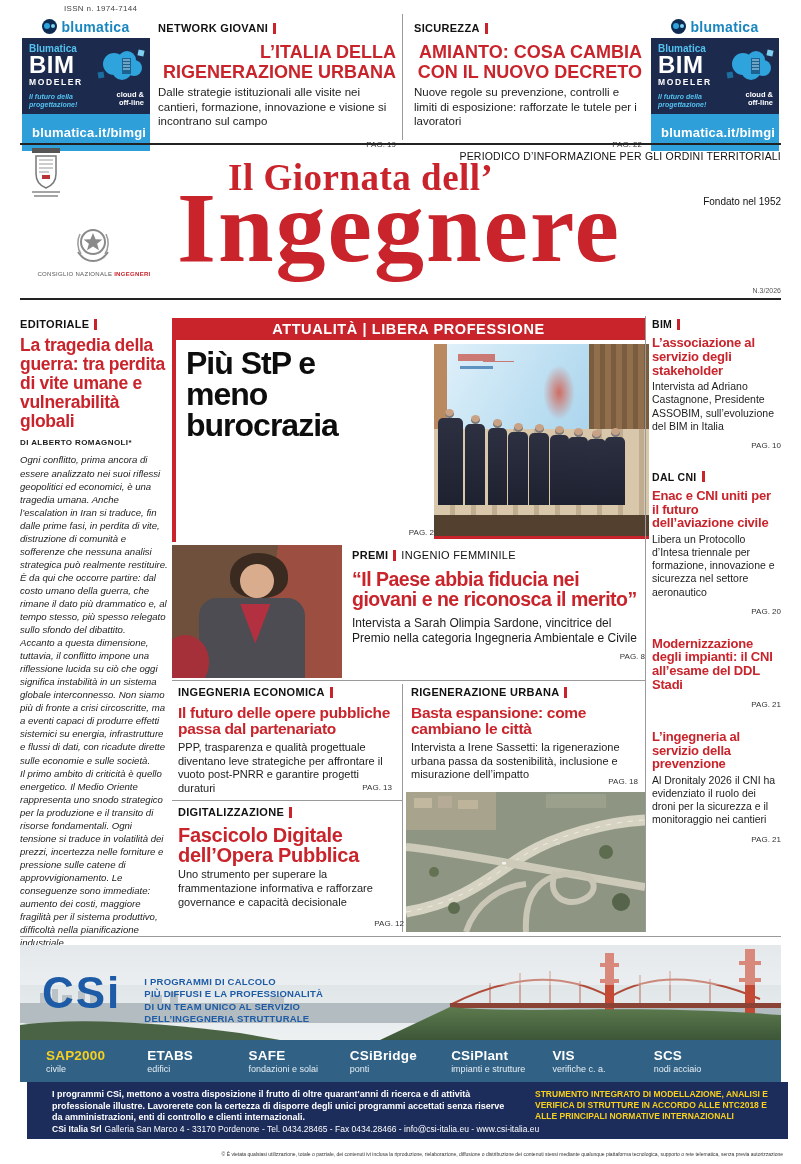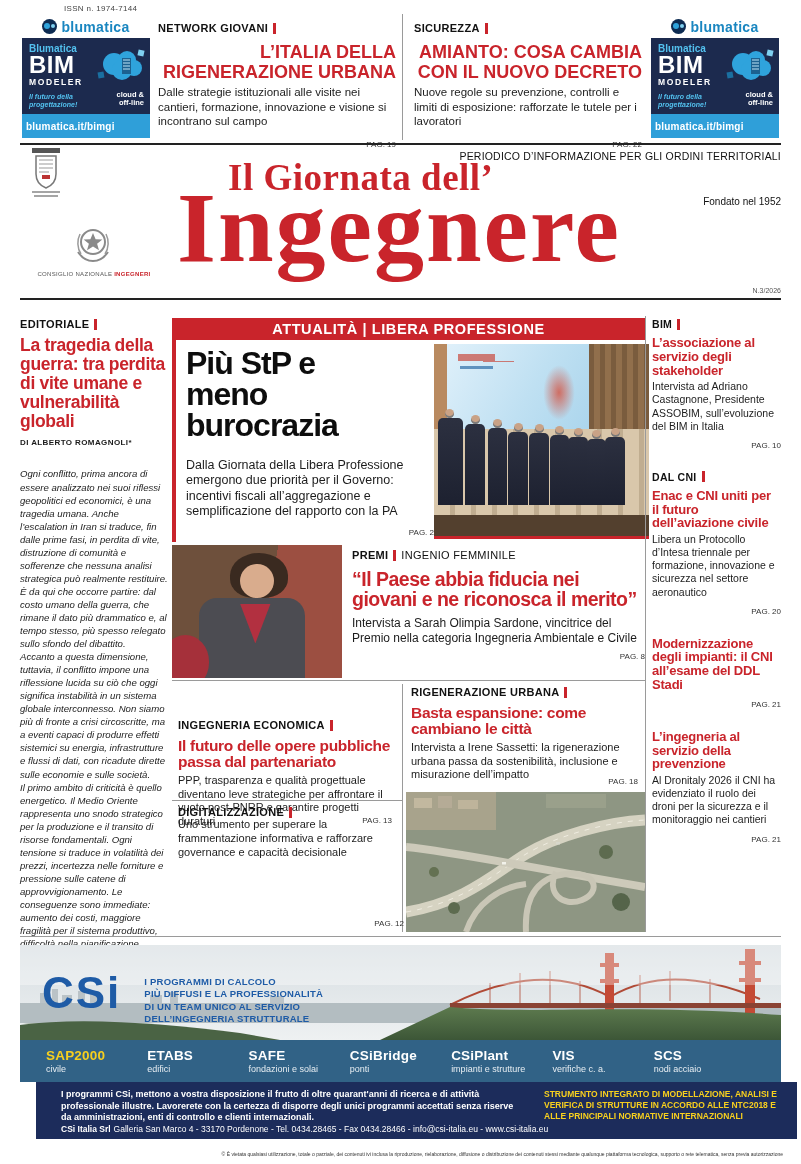--- a/index.html
+++ b/index.html
@@ -33,21 +33,21 @@
   .blu-logo-icon::before{width:6px;height:6px;left:2px;top:4px;}
   .blu-logo-icon::after{width:4px;height:4px;right:2px;top:5px;background:#7fd0f0;}
   .blu-logo-text{font-size:14px;font-weight:700;color:#1a86c0;letter-spacing:.3px;}
   .blu-box{height:76px;background:var(--navy);position:relative;padding:5px 7px;overflow:hidden;}
   .blu-line1{color:var(--lblue);font-size:10px;font-weight:700;}
   .blu-bim{color:#fff;font-size:24px;font-weight:800;line-height:.95;letter-spacing:.5px;}
   .blu-modeler{color:#fff;font-size:8.5px;font-weight:700;letter-spacing:1.6px;}
   .blu-slogan{position:absolute;left:7px;bottom:5px;color:var(--lblue);font-size:7px;font-style:italic;font-weight:700;line-height:1.15;width:58px;}
   .blu-cloud{position:absolute;right:4px;top:8px;}
   .blu-cloud-text{position:absolute;right:6px;bottom:6px;color:#fff;font-size:7.5px;font-weight:700;text-align:right;line-height:1.15;}
-  .blu-url{height:24px;background:var(--strip);color:#fff;font-size:10px;font-weight:700;display:flex;align-items:center;padding-left:4px;letter-spacing:.2px;}
+  .blu-url{height:37px;background:var(--strip);color:#fff;font-size:13px;font-weight:700;display:flex;align-items:center;padding-left:10px;letter-spacing:.2px;}
 
   
   .kicker{font-size:11px;font-weight:800;letter-spacing:.3px;color:#111;display:flex;align-items:center;}
   .kbar{display:inline-block;width:3px;height:11px;background:var(--red);margin-left:5px;}
   .kicker .k2{font-weight:400;margin-left:5px;}
   .teaser{position:absolute;}
   .teaser.t-left{left:158px;top:22px;width:238px;}
   .teaser.t-right{left:414px;top:22px;width:228px;}
   .t-title{color:var(--red);font-weight:800;font-size:18px;line-height:1.12;margin:8px 0 3px;cursor:pointer;text-align:right;}
   .t-std{font-size:11.5px;line-height:1.24;color:#222;}
@@ -60,21 +60,21 @@
   .publisher .pub-red{color:var(--red);font-weight:700;}
   .mast-prefix{position:absolute;left:228px;top:156px;font-family:"Liberation Serif",serif;font-weight:700;color:var(--red);font-size:37px;letter-spacing:.5px;}
   .mast-title{position:absolute;left:177px;top:178px;font-family:"Liberation Serif",serif;font-weight:700;color:var(--red);font-size:100px;line-height:1;letter-spacing:2px;}
   .mast-tagline{position:absolute;right:20px;top:150px;font-size:10.5px;letter-spacing:.2px;color:#111;}
   .mast-founded{position:absolute;right:20px;top:196px;font-size:10px;color:#111;}
   .mast-edition{position:absolute;right:20px;top:287px;font-size:7px;color:#555;}
 
   
   .editorial{position:absolute;left:20px;top:318px;width:148px;}
   .ed-title{color:var(--red);font-weight:800;font-size:17.5px;line-height:1.08;margin:6px 0 8px;letter-spacing:-.3px;cursor:pointer;}
-  .ed-byline{font-size:8px;font-weight:700;letter-spacing:.4px;margin-bottom:20px;}
+  .ed-byline{font-size:8px;font-weight:700;letter-spacing:.4px;margin-bottom:6px;}
   .ed-body p{font-size:9.6px;line-height:1.36;font-style:italic;color:#1b1b1b;}
   .ed-continua{text-align:right;font-size:8.5px;margin-top:3px;letter-spacing:.2px;}
 
   
   .main-box{position:absolute;left:172px;top:318px;width:473px;height:224px;}
   .main-banner{height:22px;background:var(--red);color:#fff;font-weight:800;font-size:14.5px;letter-spacing:.6px;text-align:center;line-height:22px;}
   .main-content{position:relative;height:202px;border-left:4px solid var(--red);}
   .main-headline{position:absolute;left:10px;top:8px;width:190px;font-size:32px;font-weight:800;line-height:.97;letter-spacing:-1px;color:#0d0d0d;cursor:pointer;}
   .main-std{position:absolute;left:10px;top:118px;width:248px;font-size:12.5px;line-height:1.22;color:#1c1c1c;}
   .main-page{position:absolute;left:10px;top:188px;width:248px;text-align:right;font-size:8px;color:#333;}
@@ -108,21 +108,21 @@
   .premi-text{position:absolute;left:352px;top:549px;width:293px;}
   .premi-head{color:var(--red);font-weight:800;font-size:19.5px;line-height:1.05;letter-spacing:-.5px;margin:8px 0 6px;cursor:pointer;}
   .premi-std{font-size:12px;line-height:1.25;color:#1c1c1c;}
   .premi-page{text-align:right;font-size:8px;color:#333;margin-top:6px;}
 
   
   .story{position:absolute;}
   .story .s-title{color:var(--red);font-weight:800;line-height:1.05;margin:7px 0 3px;letter-spacing:-.3px;cursor:pointer;}
   .story .s-text{font-size:11px;line-height:1.27;color:#1d1d1d;}
   .story .s-page{position:absolute;right:0;bottom:0;font-size:8px;color:#333;}
-  .st-econ{left:178px;top:686px;width:214px;height:106px;margin-top:33px;}
+  .st-econ{left:178px;top:686px;width:214px;height:106px;}
   .st-econ .s-title{font-size:15.5px;}
   .st-rigen{left:411px;top:686px;width:227px;height:100px;}
   .st-rigen .s-title{font-size:15.5px;}
   .st-digit{left:178px;top:806px;width:226px;height:122px;}
   .st-digit .s-title{font-size:20px;line-height:1.0;}
   .photo-aerial{position:absolute;left:406px;top:792px;width:239px;height:140px;overflow:hidden;}
 
   
   .rail{position:absolute;left:652px;top:318px;width:129px;}
   .rail .r-item{margin-bottom:21px;position:relative;}
@@ -136,21 +136,21 @@
   .csi-photo{position:absolute;left:0;top:0;width:761px;height:95px;overflow:hidden;}
   .csi-logo-row{position:absolute;left:22px;top:28px;display:flex;gap:23px;align-items:flex-start;}
   .csi-logo{font-size:44px;font-weight:800;color:var(--csi-blue);letter-spacing:2px;line-height:.9;font-family:"Liberation Sans",sans-serif;}
   .csi-tag{padding-top:3px;}
   .csi-tag div{color:var(--csi-blue);font-weight:800;font-size:9.5px;line-height:1.3;letter-spacing:.2px;}
   .csi-bar{position:absolute;left:0;top:95px;width:761px;height:42px;background:rgba(38,90,128,.95);display:flex;align-items:center;padding:0 26px;}
   .csi-prod{flex:1;}
   .csi-prod .pn{color:#fff;font-weight:800;font-size:13.5px;letter-spacing:.2px;}
   .csi-prod:first-child .pn{color:var(--csi-yellow);}
   .csi-prod .pd{color:#e6edf2;font-size:9px;margin-top:1px;}
-  .csi-navy{position:absolute;left:16px;top:137px;width:761px;height:57px;background:var(--csi-navy);}
+  .csi-navy{position:absolute;left:7px;top:137px;width:761px;height:57px;background:var(--csi-navy);}
   .csi-body{position:absolute;left:25px;top:7px;width:462px;color:#fff;font-size:9px;font-weight:700;line-height:1.3;}
   .csi-high{position:absolute;left:508px;top:7px;width:240px;color:var(--csi-yellow);font-size:8.5px;font-weight:800;line-height:1.3;}
   .csi-addr{position:absolute;left:25px;bottom:5px;color:#fff;font-size:8.5px;}
   .csi-addr b{font-weight:800;margin-right:3px;}
 
   .copyright{position:absolute;right:18px;top:1151px;font-size:5px;color:#333;white-space:nowrap;}
 </style>
 </head>
 <body>
 
@@ -274,21 +274,20 @@
       <p>Accanto a questa dimensione, tuttavia, il conflitto impone una riflessione lucida su ciò che oggi significa instabilità in un sistema globale interconnesso. Non siamo più di fronte a crisi circoscritte, ma a eventi capaci di produrre effetti sistemici su energia, infrastrutture e flussi di dati, con ricadute dirette sulle economie e sulle società.</p>
       <p>Il primo ambito di criticità è quello energetico. Il Medio Oriente rappresenta uno snodo strategico per la produzione e il transito di risorse fondamentali. Ogni tensione si traduce in volatilità dei prezzi, incertezza nelle forniture e pressione sulle catene di approvvigionamento. Le conseguenze sono immediate: aumento dei costi, maggiore fragilità per il sistema produttivo, difficoltà nella pianificazione industriale.</p>
     </div>
     <div class="ed-continua">CONTINUA A PAG. 2</div>
   </div>
 
   <div class="main-box">
     <div class="main-banner">ATTUALITÀ | LIBERA PROFESSIONE</div>
     <div class="main-content">
       <div class="main-headline">Più StP e meno burocrazia</div>
-      <div class="main-std">Dalla Giornata della Libera Professione emergono due priorità per il Governo: incentivi fiscali all’aggregazione e semplificazione del rapporto con la PA</div>
       <div class="main-page">PAG. 2</div>
       <div class="photo-conf">
         <div class="pc-screen"></div>
         <div class="pc-wall"></div>
         <div class="pc-chairs"></div>
         <div class="pc-people">
           <span class="pc-person"></span>
             <span class="pc-person"></span>
             <span class="pc-person"></span>
           <span class="pc-person"></span>
@@ -345,20 +344,21 @@
     <div class="s-title">Basta espansione: come cambiano le città</div>
     <div class="s-text">Intervista a Irene Sassetti: la rigenerazione urbana passa da sostenibilità, inclusione e misurazione dell’impatto</div>
     <div class="s-page">PAG. 18</div>
   </div>
 
   <div class="story st-digit">
     <div class="kicker">
         <span>DIGITALIZZAZIONE</span>
         <span class="kbar"></span>
       </div>
+    <div class="s-title">Fascicolo Digitale dell’Opera Pubblica</div>
     <div class="s-text">Uno strumento per superare la frammentazione informativa e rafforzare governance e capacità decisionale</div>
     <div class="s-page">PAG. 12</div>
   </div>
 
   <div class="photo-aerial">
     <svg width="239" height="140" viewBox="0 0 239 140">
       <rect width="239" height="140" fill="#8e9683"></rect>
       <rect x="0" y="0" width="90" height="38" fill="#a8a38c"></rect>
       <rect x="8" y="6" width="18" height="10" fill="#c2b89f"></rect>
         <rect x="32" y="4" width="14" height="12" fill="#b5ab96"></rect>

